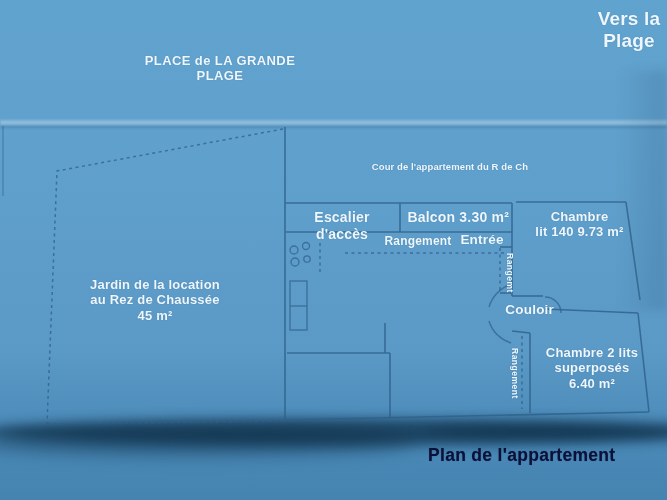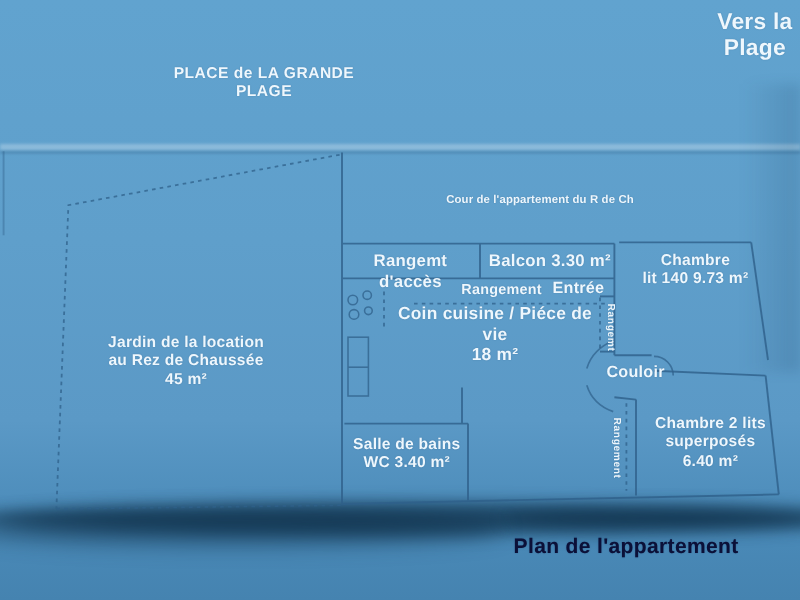--- a/index.html
+++ b/index.html
@@ -112,34 +112,30 @@
       <circle cx="295" cy="262" r="4"></circle>
       <circle cx="307" cy="259" r="3.2"></circle>
       <rect x="290" y="281" width="17" height="49"></rect>
       <path d="M290,306 L307,306"></path>
     </g>
   </svg>
 
   <div class="lbl" id="vers-la-plage">Vers la Plage</div>
   <div class="lbl" id="place-plage">PLACE de LA GRANDE PLAGE</div>
   <div class="lbl" id="cour">Cour de l'appartement du R de Ch</div>
-  <div class="lbl" id="escalier">Rangemt d'accès</div>
+  <div class="lbl" id="escalier">Escalier d'accès</div>
   <div class="lbl" id="balcon">Balcon 3.30 m²</div>
   <div class="lbl" id="rangement-entree">Rangement</div>
   <div class="lbl" id="entree">Entrée</div>
   <div class="lbl vertical" id="rangemt-v">Rangemt</div>
-  <div class="lbl" id="coin-cuisine">Coin cuisine / Piéce de vie
-18 m²</div>
   <div class="lbl" id="couloir">Couloir</div>
   <div class="lbl" id="chambre1">Chambre
 lit 140 9.73 m²</div>
   <div class="lbl" id="jardin">Jardin de la location
 au Rez de Chaussée
 45 m²</div>
-  <div class="lbl" id="salle-de-bains">Salle de bains
-WC  3.40 m²</div>
   <div class="lbl vertical" id="rangement-v2">Rangement</div>
   <div class="lbl" id="chambre2">Chambre 2 lits
 superposés
 6.40 m²</div>
 
   <div id="plan-title">Plan de l'appartement</div>
 </div>
 
 </body></html>

